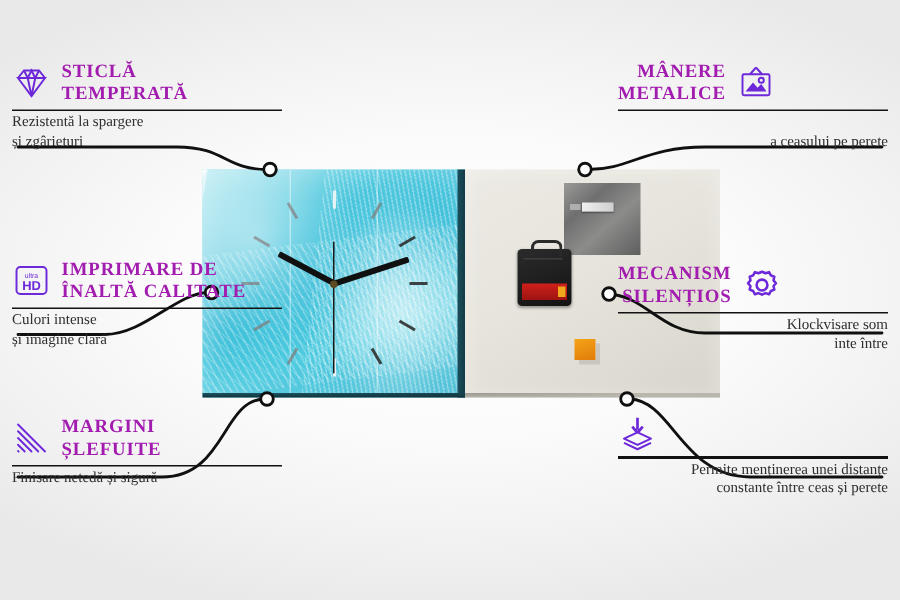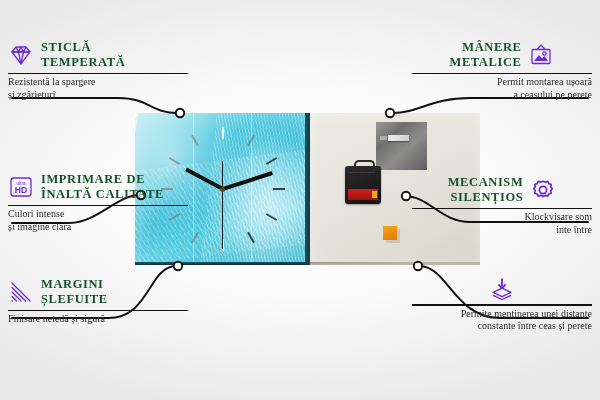--- a/index.html
+++ b/index.html
@@ -88,22 +88,22 @@
   .foam{position:absolute;left:73px;top:113px;width:14px;height:14px;
     background:linear-gradient(160deg,#f5a318,#e07c08);box-shadow:3px 3px 0 rgba(0,0,0,.10);}
 
   .shadow{position:absolute;left:140px;top:262px;width:340px;height:9px;
     background:radial-gradient(ellipse 50% 50% at 50% 0%, rgba(0,0,0,.16), rgba(0,0,0,0) 72%);}
 
   
   .callout{position:absolute;width:180px;}
   .callout .head{display:flex;align-items:center;gap:7px;}
   .callout.left .head{justify-content:flex-start;}
-  .callout.right .head{justify-content:center;}
-  .ttl{font-size:12.5px;font-weight:700;letter-spacing:.6px;color:#14532d;line-height:1.18;
+  .callout.right .head{justify-content:flex-start;}
+  .ttl{font-size:12.5px;font-weight:700;letter-spacing:.6px;color:#a21caf;line-height:1.18;
        font-family:"Liberation Serif",serif;text-transform:uppercase;}
   .callout.left .ttl{text-align:left;}
   .callout.right .ttl{text-align:right;}
   .rule{height:1.6px;background:#121212;margin:3px 0 2px;}
   .sub{font-size:10px;color:#2e2e2e;line-height:1.28;font-family:"Liberation Serif",serif;}
   .callout.right .sub{text-align:right;}
   .ico{width:26px;height:24px;flex:0 0 26px;color:#6d28d9;}
   .ico svg{display:block;width:100%;height:100%;}
 
   #c1{left:8px;  top:40px;}
@@ -272,21 +272,21 @@
           <path d="M13 2 L9 6.5 M13 2 L17 6.5"></path>
           <rect x="4" y="6.5" width="18" height="14" rx="1"></rect>
           <path d="M6 18 L11 12 L14 15.5 L16.5 13 L20 18 Z" fill="currentColor" stroke="none"></path>
           <circle cx="16.5" cy="10.5" r="1.7"></circle>
             </g>
           </svg>
       </span>
     </div>
     <div class="rule"></div>
     <div class="sub">
-      <span>Permit montarea ușoară</span><br>
+      <br>
       <span>a ceasului pe perete</span>
     </div>
   </div>
 
   <div class="callout right" id="c5">
     <div class="head">
       <span class="ttl">
         <span>MECANISM</span><br>
         <span>SILENȚIOS</span>
       </span>

